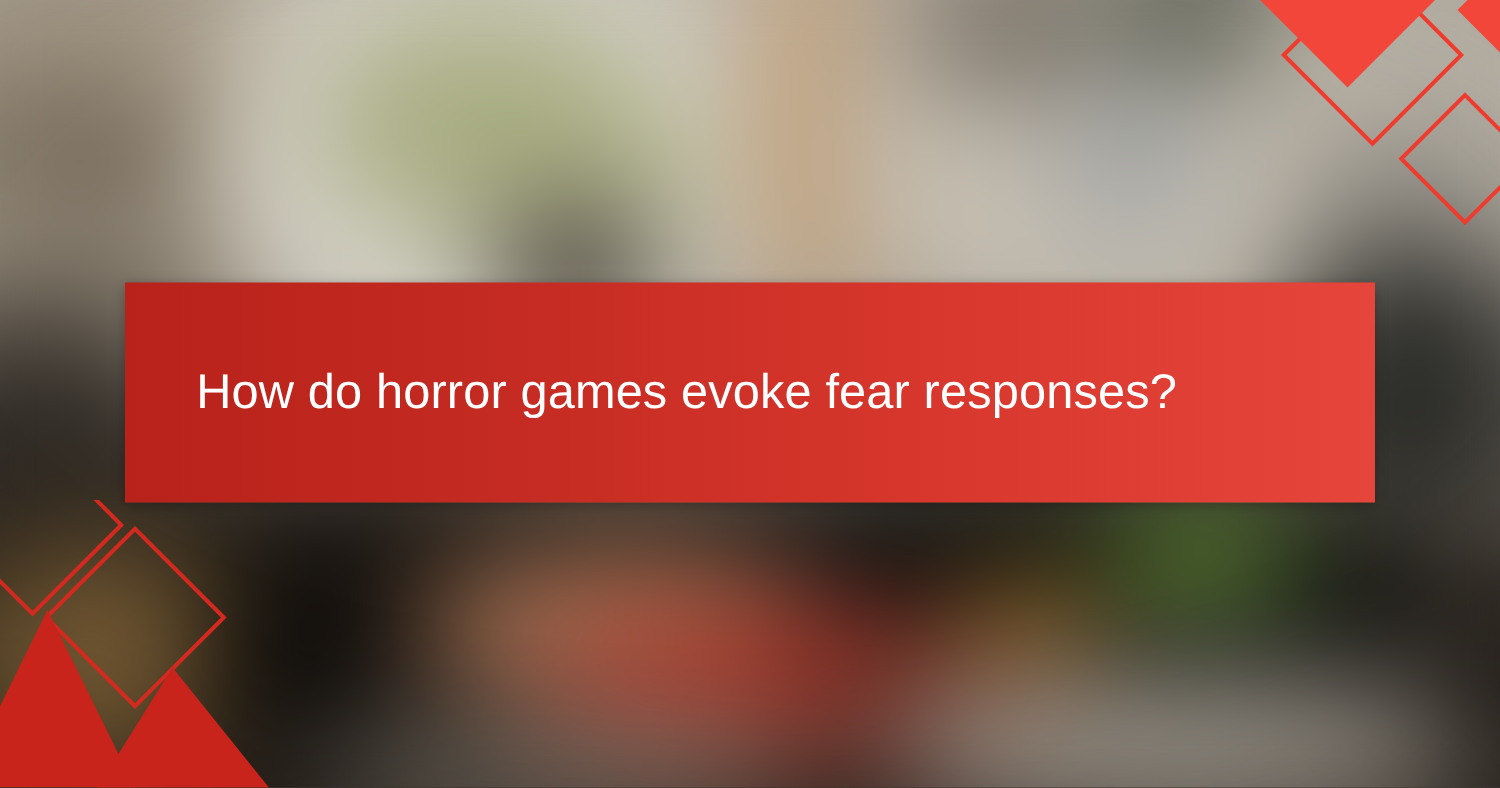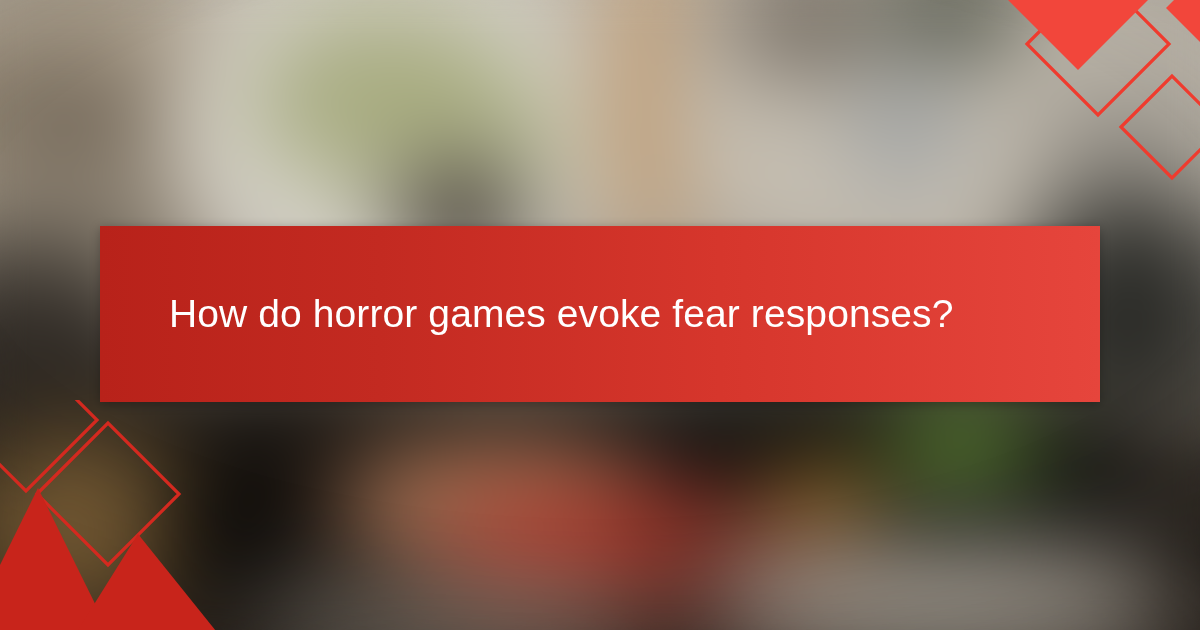--- a/index.html
+++ b/index.html
@@ -105,21 +105,21 @@
     top: 226px;
     width: 1000px;
     height: 176px;
     z-index: 3;
     display: flex;
     align-items: center;
     background: linear-gradient(90deg, #b8221a 0%, #c32a21 28%, #d6362c 62%, #e6453c 100%);
     box-shadow: 0 2px 10px rgba(0,0,0,.28);
   }
   .banner-title {
-    margin: 12px;
+    margin: 0;
     padding: 0 40px 0 57px;
     color: #ffffff;
     font-size: 39px;
     font-weight: 400;
     line-height: 1.15;
     letter-spacing: .1px;
     white-space: nowrap;
   }
 </style>
 </head>

